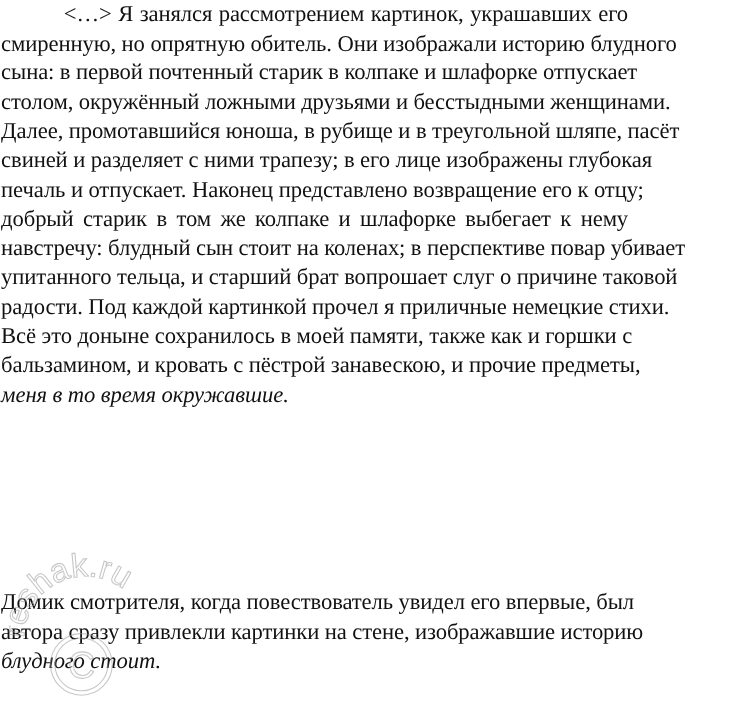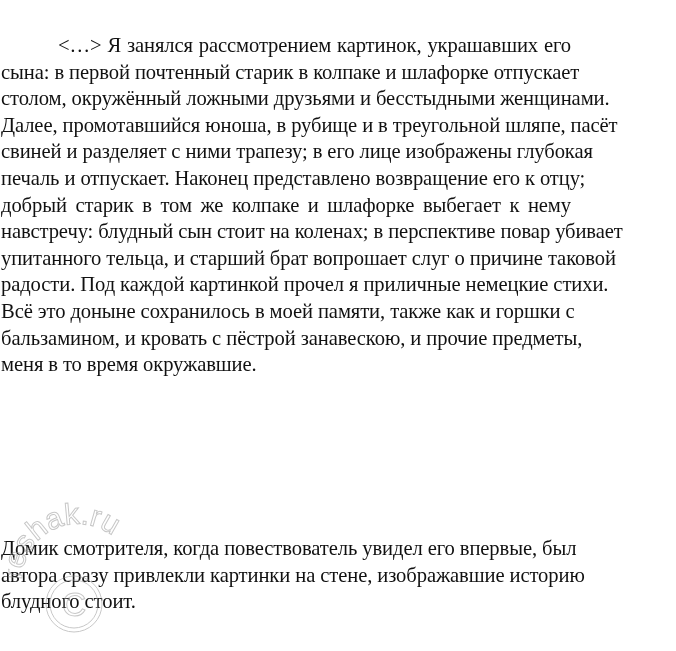--- a/index.html
+++ b/index.html
@@ -30,30 +30,30 @@
     }
     .para .line {
       display: block;
       text-align: justify;
       text-align-last: justify;
       white-space: nowrap;
       height: 26.6px;
     }
     .para .line.last {
       text-align-last: left;
+      font-style: italic;
     }
     .para .line.indent {
       padding-left: 57px;
     }
     #p1 {
       position: absolute;
       top: 0px;
       left: 0;
       width: 570px;
-      margin-top: 32px;
     }
     #p2 {
       position: absolute;
       top: 535px;
       left: 0;
       width: 550px;
     }
     .watermark {
       position: absolute;
       left: 8px;
@@ -63,20 +63,21 @@
       pointer-events: none;
       opacity: 0.55;
     }
   </style>
 </head>
 <body>
 
 <div class="page">
   <p class="para" id="p1">
     <span class="line indent">&lt;…&gt; Я занялся рассмотрением картинок, украшавших его</span>
+    <span class="line">смиренную, но опрятную обитель. Они изображали историю блудного</span>
     <span class="line">сына: в первой почтенный старик в колпаке и шлафорке отпускает</span>
     <span class="line">столом, окружённый ложными друзьями и бесстыдными женщинами.</span>
     <span class="line">Далее, промотавшийся юноша, в рубище и в треугольной шляпе, пасёт</span>
     <span class="line">свиней и разделяет с ними трапезу; в его лице изображены глубокая</span>
     <span class="line">печаль и отпускает. Наконец представлено возвращение его к отцу;</span>
     <span class="line">добрый старик в том же колпаке и шлафорке выбегает к нему</span>
     <span class="line">навстречу: блудный сын стоит на коленах; в перспективе повар убивает</span>
     <span class="line">упитанного тельца, и старший брат вопрошает слуг о причине таковой</span>
     <span class="line">радости. Под каждой картинкой прочел я приличные немецкие стихи.</span>
     <span class="line">Всё это доныне сохранилось в моей памяти, также как и горшки с</span>

